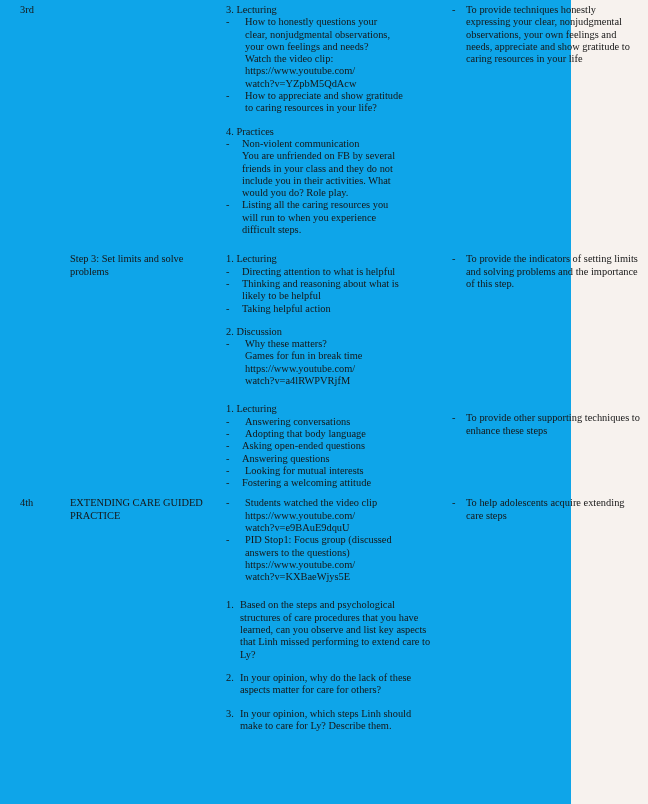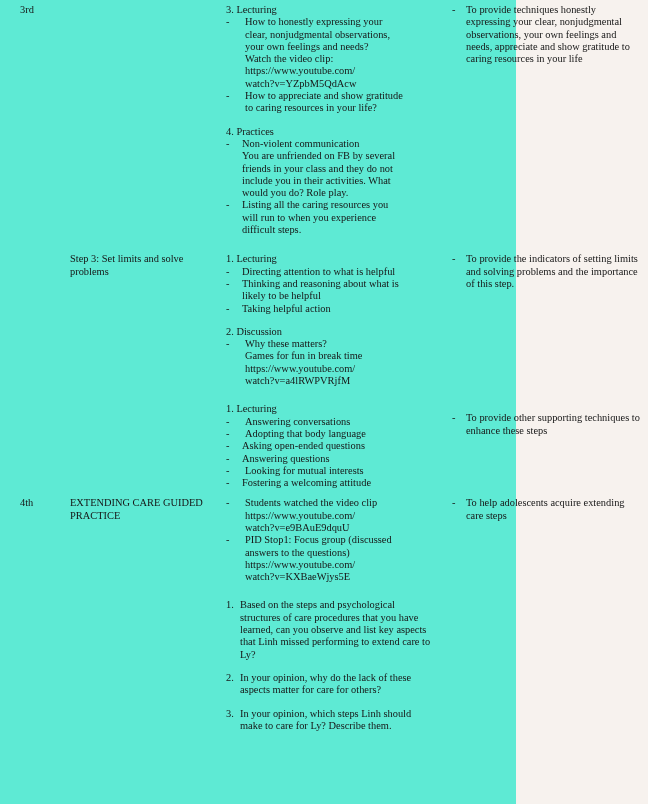--- a/index.html
+++ b/index.html
@@ -9,23 +9,23 @@
   }
   body {
     width: 648px;
     height: 804px;
     font-family: "Liberation Serif", "DejaVu Serif", serif;
     color: #161616;
     overflow: hidden;
     position: relative;
   }
   .page {
-    width: 516px;
+    width: 571px;
     height: 804px;
-    background: #5eead4;
+    background: #0ea5e9;
     position: relative;
     box-sizing: border-box;
   }
   table.doc-table {
     width: 648px;
     border-collapse: collapse;
     table-layout: fixed;
     font-size: 10.4px;
     line-height: 12.3px;
   }
@@ -125,21 +125,21 @@
           </div>
         </td>
 
         <td class="col-activity">
           <div class="cell-inner cell-activity">
 
             <div class="heading">3. Lecturing</div>
             <ul class="dashlist">
               <li class="indent-wide">
                 <span class="dash">-</span>
-                <span class="sub">How to honestly expressing your</span>
+                <span class="sub">How to honestly questions your</span>
                 <span class="sub">clear, nonjudgmental observations,</span>
                 <span class="sub">your own feelings and needs?</span>
                 <span class="sub">Watch the video clip:</span>
                 <span class="sub url">https://www.youtube.com/</span>
                 <span class="sub url">watch?v=YZpbM5QdAcw</span>
               </li>
               <li class="indent-wide">
                 <span class="dash">-</span>
                 <span class="sub">How to appreciate and show gratitude</span>
                 <span class="sub">to caring resources in your life?</span>

